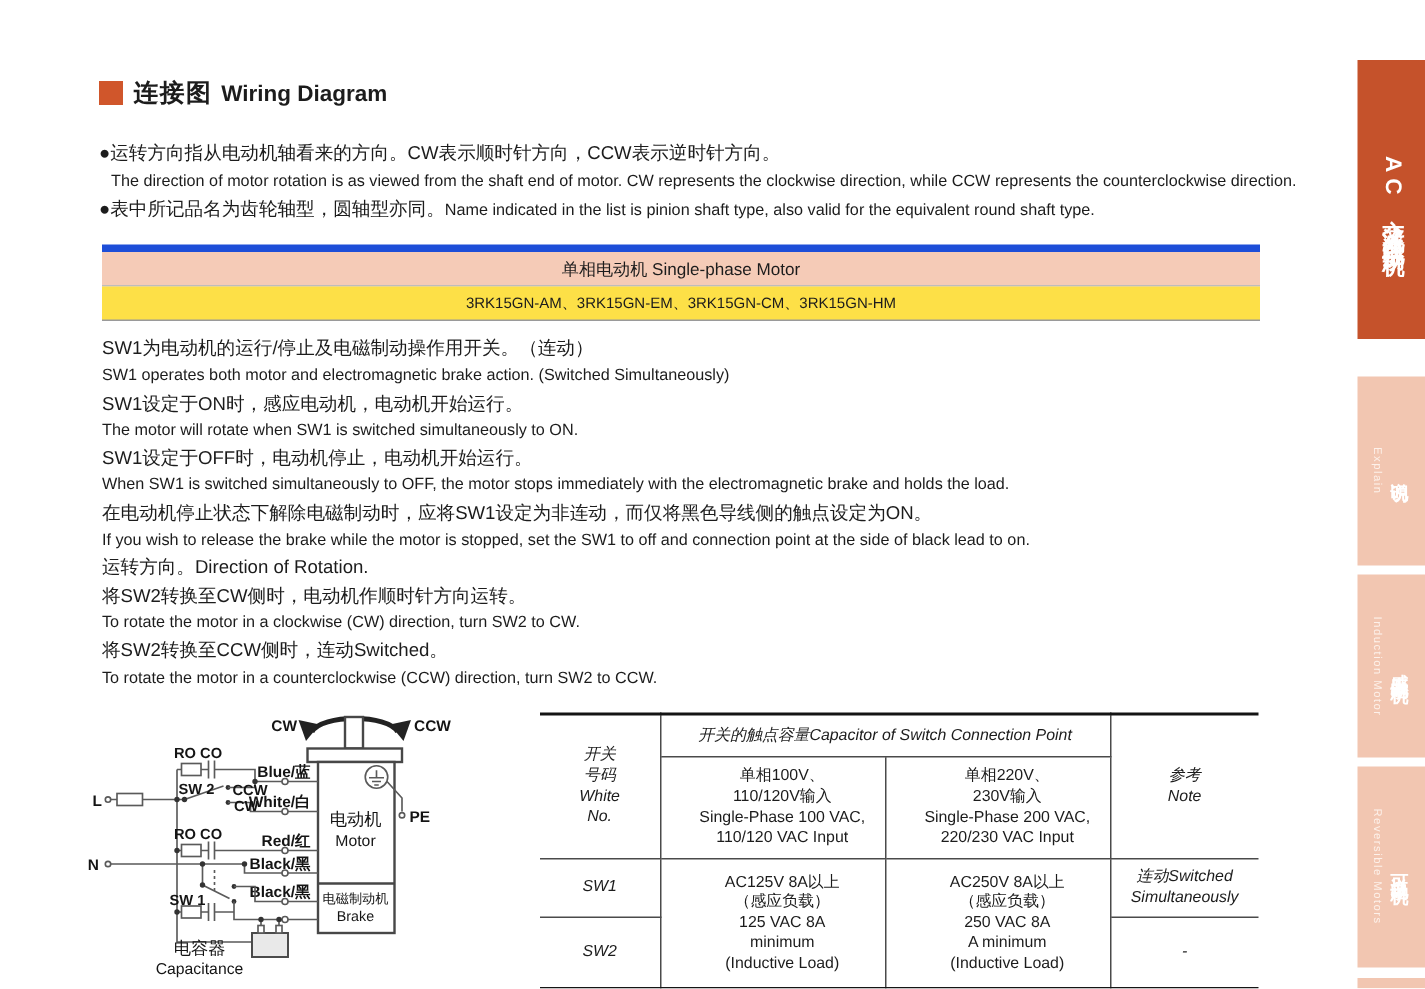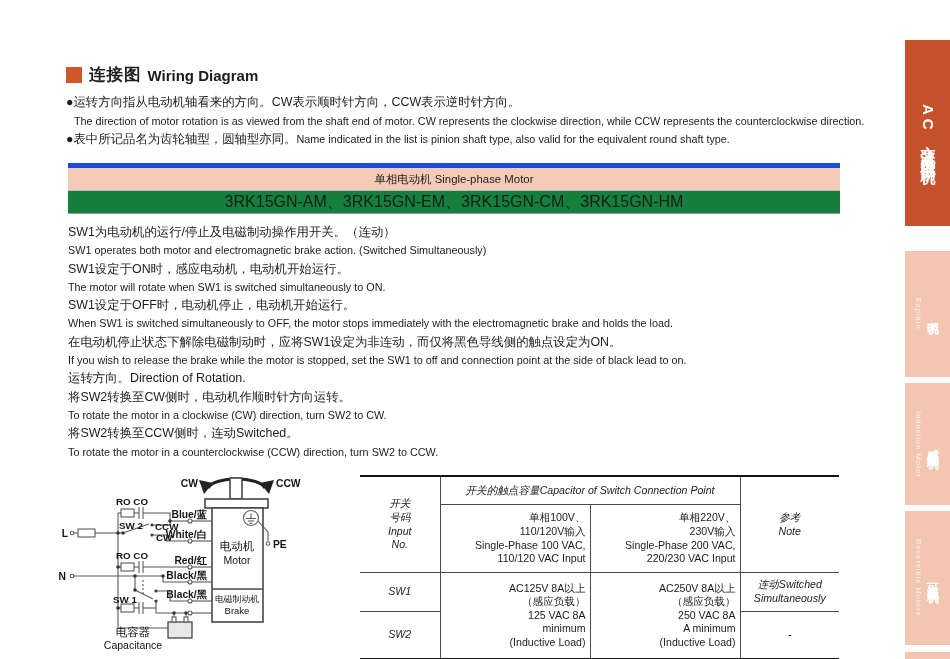--- a/index.html
+++ b/index.html
@@ -2,56 +2,56 @@
 <html><head>
 <meta charset="utf-8">
 <style>
   html,body { margin:0; padding:0; background:#fff; }
   .page {
     position:relative; width:950px; height:659px; overflow:hidden;
     background:#ffffff; color:#1c1c1c;
     font-family:"Liberation Sans","DejaVu Sans",sans-serif;
   }
   
-  .title-row { position:absolute; left:66px; top:64px; display:flex; align-items:center; }
+  .title-row { position:absolute; left:66px; top:51px; display:flex; align-items:center; }
   .title-sq { width:16px; height:16px; background:#D0562B; margin-right:7px; }
   .title-zh { font-size:16.5px; font-weight:bold; letter-spacing:1px; }
   .title-en { font-size:15px; font-weight:bold; margin-left:6px; }
   
   .intro { position:absolute; left:66px; top:93px; width:830px; }
   .intro .zh { font-size:12.4px; line-height:18.5px; }
   .intro .en { font-size:10.8px; line-height:18.5px; padding-left:8px; }
   .intro .mix .en-inline { font-size:10.8px; padding-left:0;margin-top:32px; }
   
   .motor-table { position:absolute; left:68px; top:163px; width:772px; border-top:5px solid #1d4ed8; }
   .motor-table .hdr {
     height:22px; background:#F5CBB7; border-bottom:1px solid #bdbdbd;
     display:flex; align-items:center; justify-content:center; font-size:11.4px;
   }
   .motor-table .models {
-    height:22px; background:#15803d; border-bottom:1.5px solid #9a9a9a;
-    display:flex; align-items:center; justify-content:center; font-size:16px;
+    height:22px; background:#fde047; border-bottom:1.5px solid #9a9a9a;
+    display:flex; align-items:center; justify-content:center; font-size:10px;
   }
   
   .paras { position:absolute; left:68px; top:223px; width:820px; }
   .para { line-height:18.3px; white-space:nowrap; }
   .para.zh { font-size:12.4px; }
   .para.en { font-size:10.8px; }
   
   .switch-table { position:absolute; left:360px; top:475px; }
   .switch-table table { border-collapse:collapse; table-layout:fixed; width:479px;
     border-top:2.5px solid #141414; border-bottom:2.5px solid #141414; }
   .switch-table td, .switch-table th {
     border:1px solid #4a4a4a; font-weight:normal; font-size:10.6px; line-height:13.6px;
     padding:2px 4px; vertical-align:middle; white-space:pre-line;
   }
   .switch-table .c-first { border-left:none; }
   .switch-table .c-last  { border-right:none; }
   .switch-table .center { text-align:center;font-style:italic; }
-  .switch-table .left { text-align:right; padding-left:17px; }
+  .switch-table .left { text-align:center; padding-left:17px; }
   .switch-table .h-cap { height:23px; }
   .switch-table .h-volt { height:63px; }
   .switch-table .h-sw1 { height:34px;margin-top:41px; }
   .switch-table .h-sw2 { height:42px; }
   
   .diagram { position:absolute; left:55px; top:468px; }
   .diagram text { fill:#141414; font-family:"Liberation Sans","DejaVu Sans",sans-serif; }
   .wire { stroke:#5a5a5a; stroke-width:1.1; fill:none; }
   .comp { stroke:#5a5a5a; stroke-width:1.1; fill:#ffffff; }
   .mline { stroke:#474747; stroke-width:1.6; fill:#ffffff; }
@@ -253,21 +253,21 @@
       <colgroup>
           <col style="width:80px">
           <col style="width:150px">
           <col style="width:150px">
           <col style="width:99px">
         </colgroup>
       <tbody>
           <tr>
         <th class="c-first center" rowspan="2">开关
 号码
-Input
+White
 No.</th>
         <th class="center h-cap" colspan="2">开关的触点容量Capacitor of Switch Connection Point</th>
         <th class="c-last center" rowspan="2">参考
 Note</th>
       </tr>
       <tr>
         <td class="left h-volt">单相100V、
 110/120V输入
 Single-Phase 100 VAC,
 110/120 VAC Input</td>

